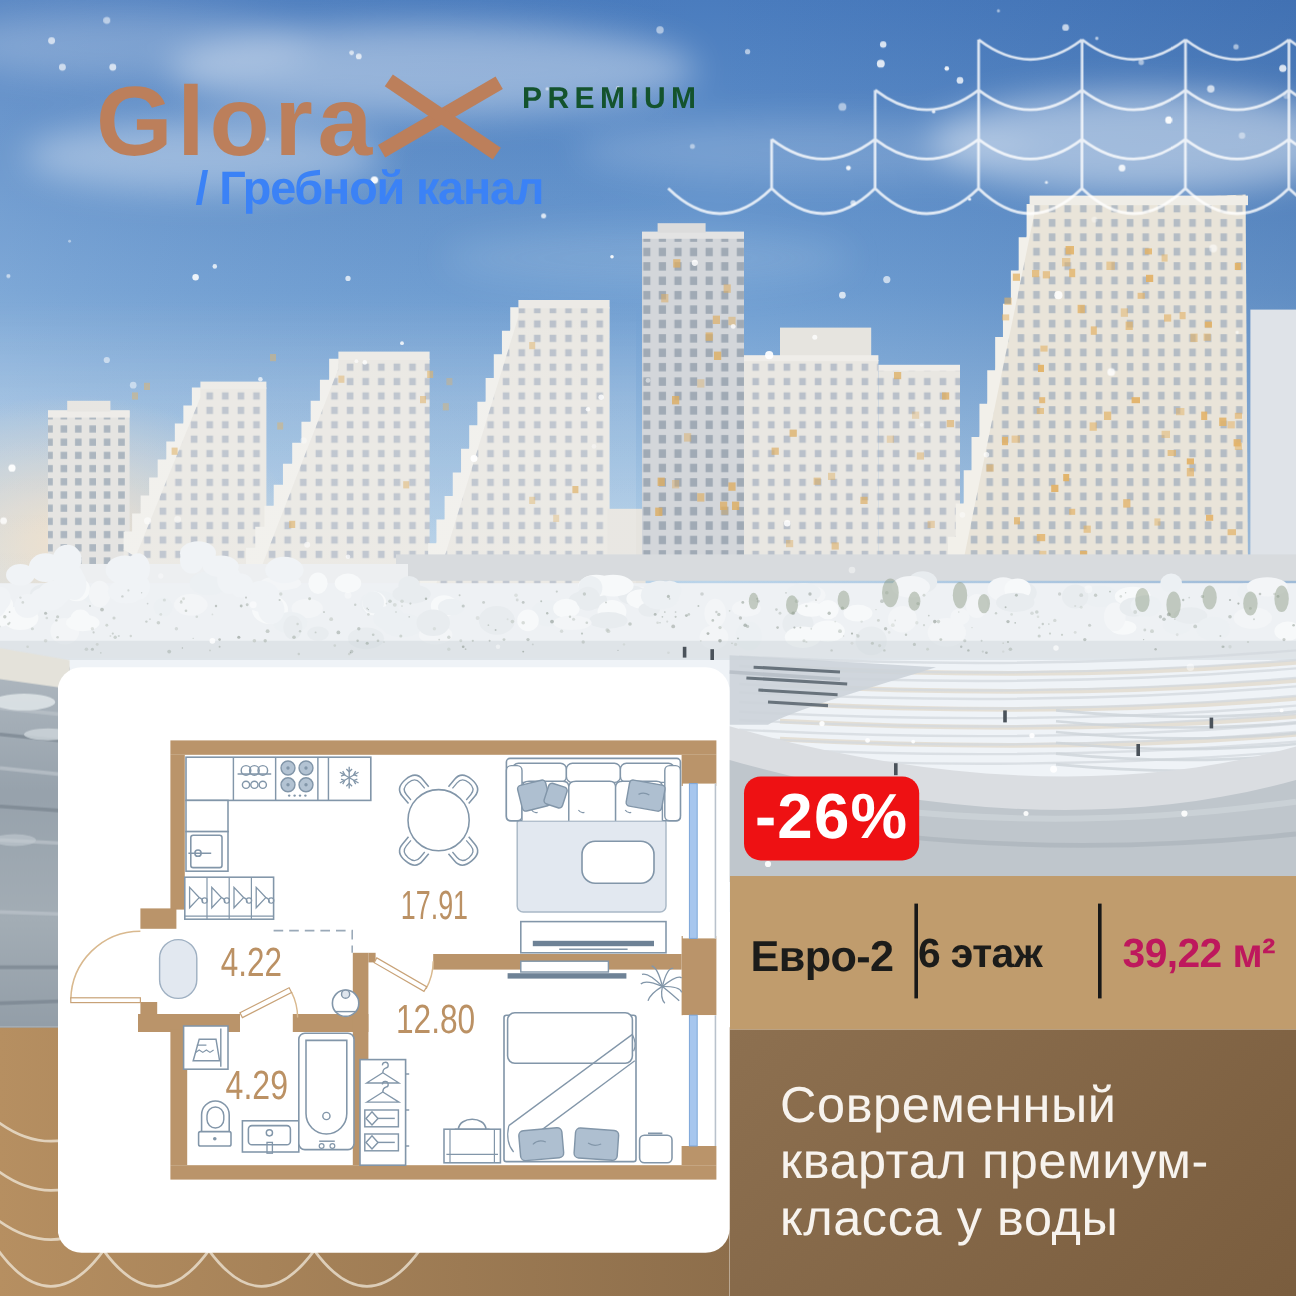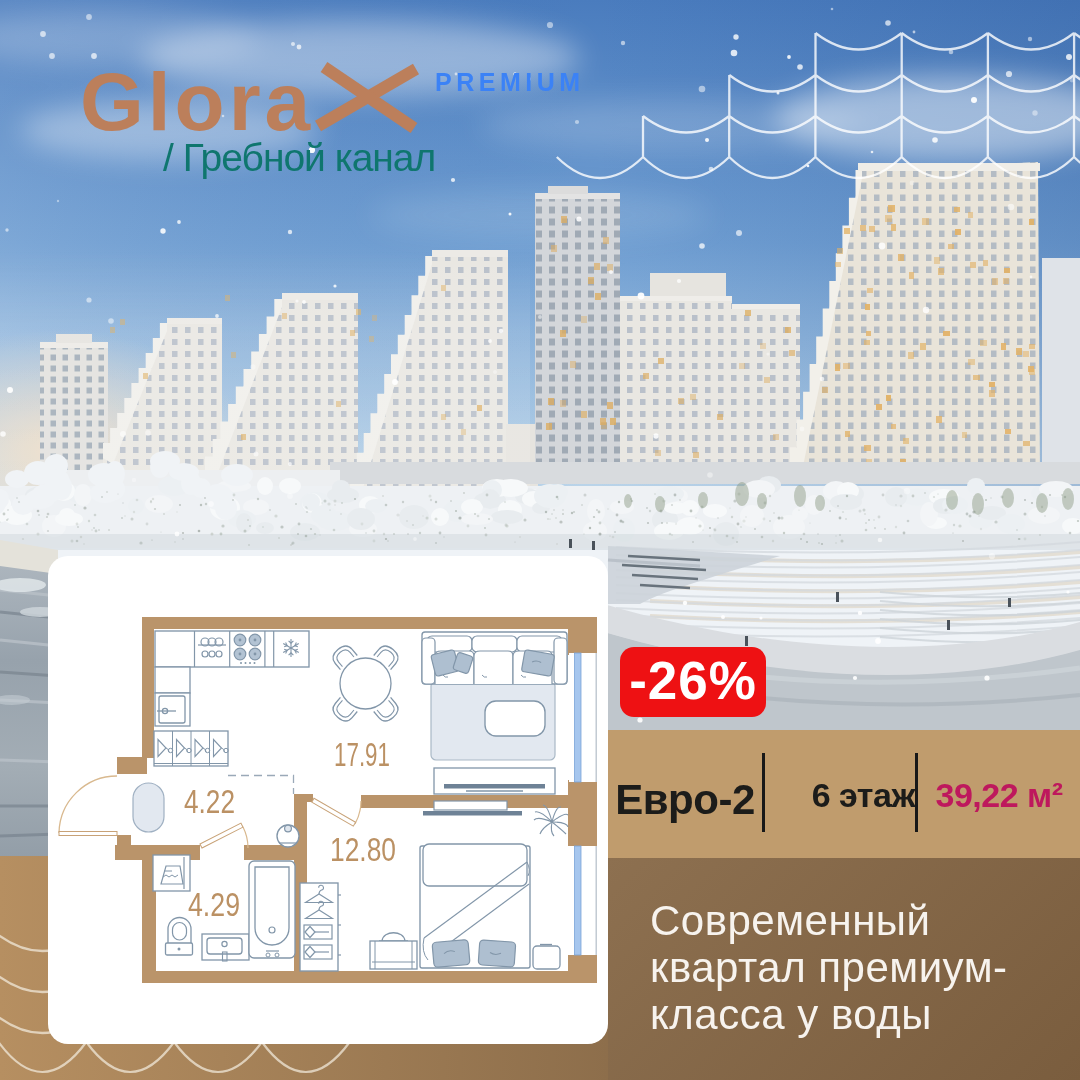--- a/index.html
+++ b/index.html
@@ -1118,35 +1118,35 @@
 </svg>
 
 <div class="abs" style="left:620px;top:647px;width:146px;height:70px;background:#ee1113;border-radius:14px;color:#fff;font-weight:bold;font-size:53px;text-align:center;line-height:68px;letter-spacing:1px">-26%</div>
 
 <div class="abs" style="left:608px;top:730px;width:472px;height:128px;background:#c09c6d"></div>
 
 <div class="abs" style="left:762px;top:753px;width:3px;height:79px;background:#181818"></div>
 
 <div class="abs" style="left:915px;top:753px;width:3px;height:79px;background:#181818"></div>
 
-<div class="abs" style="left:608px;top:776px;width:154px;text-align:center;font-size:42px;font-weight:bold;color:#1c1c1a;letter-spacing:-0.5px">Евро-2</div>
-
-<div class="abs" style="left:765px;top:776px;width:150px;text-align:right;font-size:34px;font-weight:bold;color:#1c1c1a;letter-spacing:-0.5px">6 этаж</div>
+<div class="abs" style="left:608px;top:776px;width:154px;text-align:center;font-size:36px;font-weight:bold;color:#1c1c1a;letter-spacing:-0.5px">Евро-2</div>
+
+<div class="abs" style="left:765px;top:776px;width:150px;text-align:left;font-size:34px;font-weight:bold;color:#1c1c1a;letter-spacing:-0.5px">6 этаж</div>
 
 <div class="abs" style="left:918px;top:776px;width:162px;text-align:center;font-size:34px;font-weight:bold;color:#be185d;letter-spacing:-0.5px">39,22 м²</div>
 
 <div class="abs" style="left:608px;top:858px;width:472px;height:222px;background:linear-gradient(135deg,#8d7050,#7a5d3e)"></div>
 
 <div class="abs" style="left:650px;top:897px;width:400px;font-size:42px;line-height:47px;color:#f7f3ee;letter-spacing:0.5px">Современный квартал премиум-класса у воды</div>
 
 <div class="abs" style="left:80px;top:55px;font-size:82px;font-weight:bold;color:#bc7f5b;letter-spacing:4px">Glora</div>
 
 <svg class="abs" width="116" height="74" style="left:314px;top:60px">
 <g stroke="#bc7f5b" stroke-width="12">
 <line x1="4" y1="66" x2="102" y2="9"></line>
 <line x1="10" y1="7" x2="100" y2="68"></line>
 </g>
 </svg>
 
-<div class="abs" style="left:435px;top:68px;font-size:25px;font-weight:bold;color:#3b82f6;letter-spacing:4.5px">PREMIUM</div>
-
-<div class="abs" style="left:163px;top:136px;font-size:39px;font-weight:normal;color:#0f766e;letter-spacing:-1px">/ Гребной канал</div>
+<div class="abs" style="left:435px;top:68px;font-size:25px;font-weight:bold;color:#14532d;letter-spacing:4.5px">PREMIUM</div>
+
+<div class="abs" style="left:163px;top:136px;font-size:39px;font-weight:bold;color:#3b82f6;letter-spacing:-1px">/ Гребной канал</div>
 </div>
 
 </body></html>

